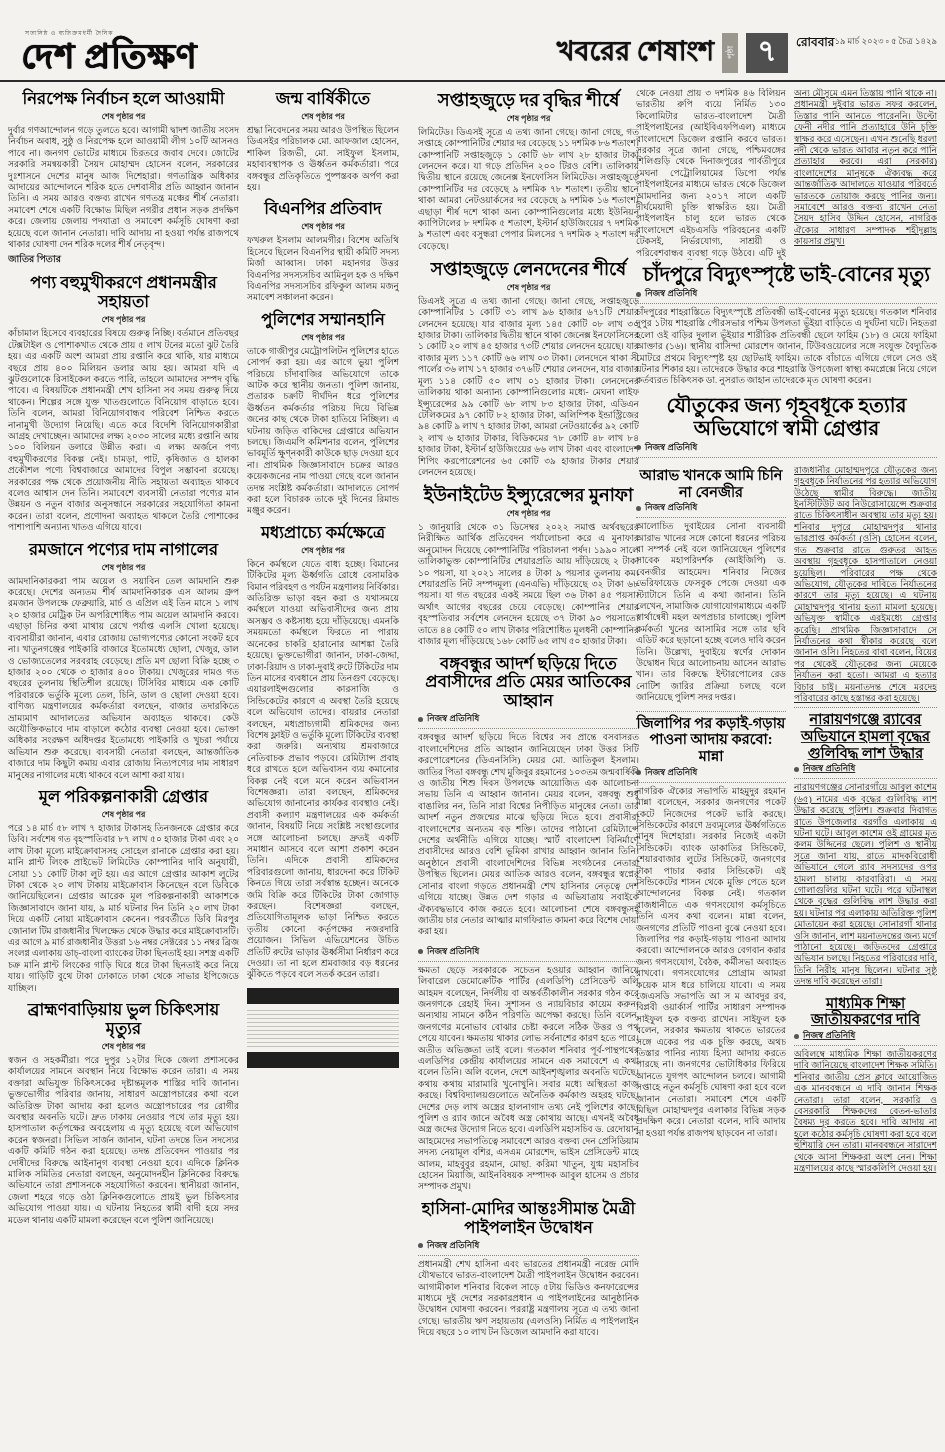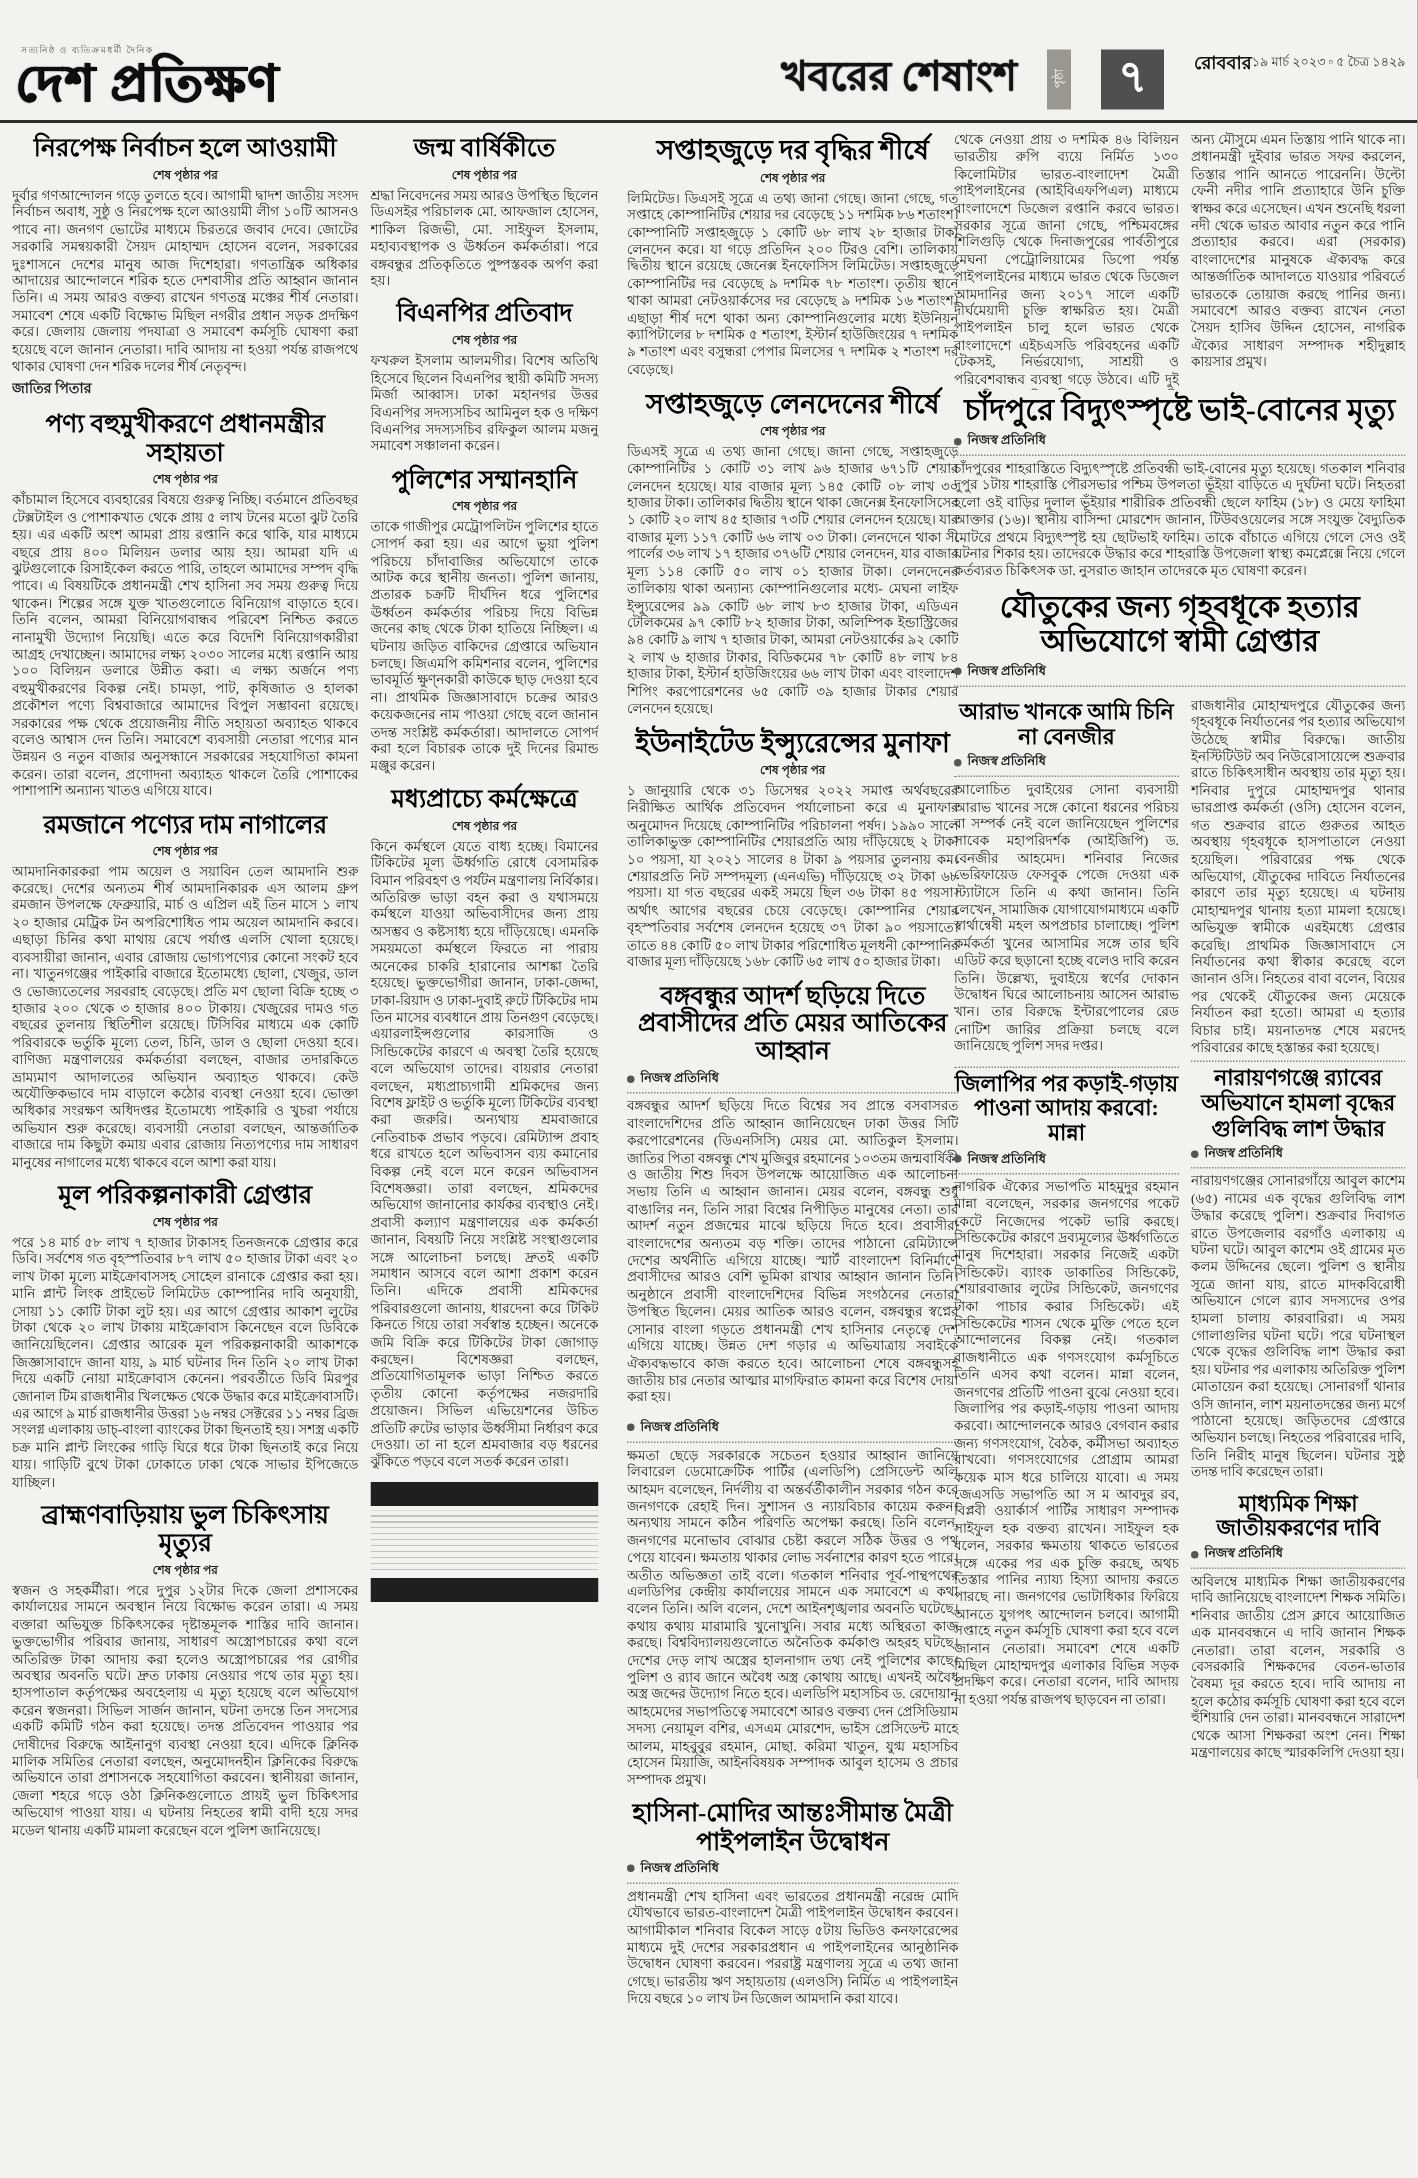--- a/index.html
+++ b/index.html
@@ -4,25 +4,25 @@
 <style>
   html,body{margin:0;padding:0;background:#888;}
   .page{
     position:relative;width:945px;height:1452px;margin:0 auto;
     background:#f4f2ee;color:#262626;overflow:hidden;
     font-family:"Liberation Serif","DejaVu Serif",serif;
   }
   
   .hdr{position:absolute;left:8px;top:26px;width:929px;height:54px;}
   .hdr-rule{position:absolute;left:0;top:80px;width:945px;border-top:2px solid #2b2b2b;}
-  .masthead-wrap{position:absolute;left:2px;top:2px;}
+  .masthead-wrap{position:absolute;left:13px;top:2px;}
   .tagline{font-size:6px;color:#555;letter-spacing:1px;margin-left:4px;}
   .masthead{font-size:34px;line-height:36px;font-weight:900;color:#0e0e0e;
     text-shadow:0 0 1px #000, 1px 0 0 #000;letter-spacing:1px;}
-  .hdr-right{position:absolute;right:0;top:4px;display:flex;align-items:center;gap:20px;}
+  .hdr-right{position:absolute;right:0;top:4px;display:flex;align-items:center;gap:8px;}
   .section-title{font-size:27px;font-weight:900;color:#111;text-shadow:0 0 1px #000;}
   .page-label-box{width:16px;height:40px;background:#9a978f;color:#fff;
     display:flex;align-items:center;justify-content:center;font-size:8px;
     writing-mode:vertical-rl;transform:rotate(180deg);}
   .page-num-box{width:42px;height:40px;background:#4f4f4f;color:#fefefe;
     display:flex;align-items:center;justify-content:center;font-size:30px;font-weight:bold;}
   .daydate{display:flex;flex-direction:row;justify-content:center;height:40px;}
   .day{font-size:12px;font-weight:bold;color:#111;}
   .dateline{font-size:8.5px;color:#333;margin-top:2px;}
   
@@ -40,21 +40,21 @@
   .cont{font-size:8px;font-weight:bold;text-align:center;color:#222;margin-bottom:2px;}
   .byline{font-size:8.5px;font-weight:bold;color:#1a1a1a;margin:1px 0 3px 0;
     padding-bottom:2px;border-bottom:1px dotted #8a867e;display:flex;align-items:center;gap:4px;}
   .bdot{width:5px;height:5px;border-radius:50%;background:#555;display:inline-block;}
   .body{font-size:9px;line-height:11.4px;text-align:justify;margin:0;color:#242424;
     word-spacing:-0.2px;}
   .tailline{font-size:9.5px;font-weight:bold;text-align:left;margin:2px 0;}
   
   .r-row{display:flex;gap:8px;}
   .r-sub-l{width:150px;overflow:hidden;}
-  .r-sub-r{width:143px;overflow:hidden;}
+  .r-sub-r{width:143px;overflow:hidden;text-decoration:underline;}
   .r-top{height:172px;margin-bottom:3px;}
   .r-bottom{height:1010px;}
   .sep-dot{border-top:1px dotted #8a867e;margin:3px 0;}
   
   .ad-block{margin-top:6px;}
   .ad-bar{height:16px;background:#1f1f1f;margin:3px 0;}
   .ad-lines{height:42px;background:repeating-linear-gradient(
       to bottom,#f4f2ee 0px,#f4f2ee 3px,#c7c2b8 3px,#c7c2b8 4px);}
 </style>
 </head>

